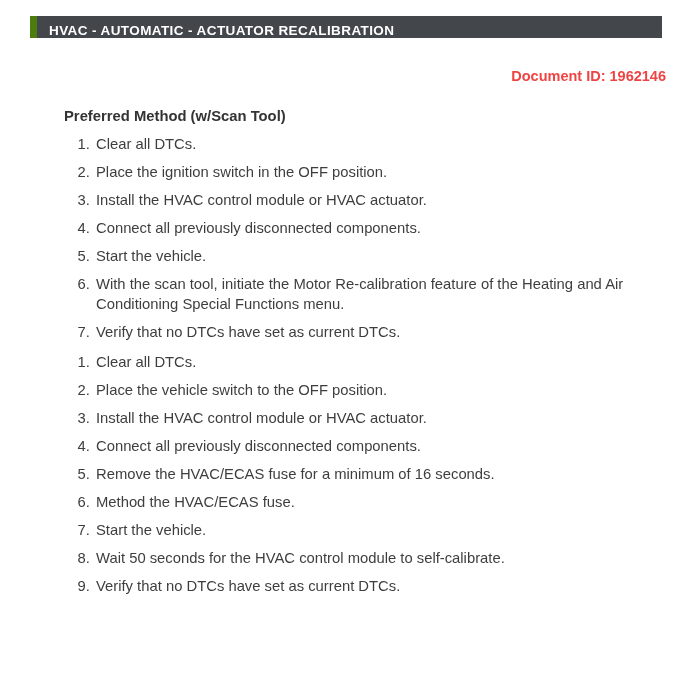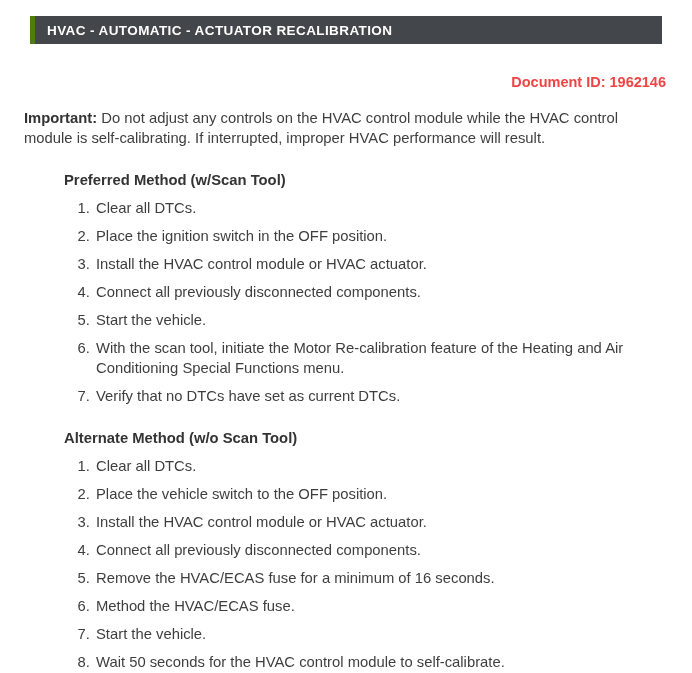--- a/index.html
+++ b/index.html
@@ -10,26 +10,26 @@
   body {
     width: 692px;
     height: 673px;
     font-family: "Liberation Sans", sans-serif;
     color: #3e3e3e;
     overflow: hidden;
   }
   .header-bar {
     margin: 16px 30px 0 30px;
     background: #43474c;
-    border-left: 5px solid #4d7c0f;
+    border-left: 7px solid #4d7c0f;
     color: #ffffff;
     font-size: 13.5px;
     font-weight: bold;
     letter-spacing: 0.4px;
-    padding: 7px 12px 6px 12px;
+    padding: 7px 12px 0 12px;
     text-transform: uppercase;
   }
   .doc {
     padding: 0 26px 0 24px;
   }
   .doc-id {
     margin-top: 30px;
     text-align: right;
     font-weight: bold;
     font-size: 14.5px;
@@ -69,38 +69,33 @@
 
 <div class="header-bar">
   <span>HVAC - AUTOMATIC - ACTUATOR RECALIBRATION</span>
 </div>
 
 <div class="doc">
 
   <div class="doc-id">Document ID: 1962146</div>
 
 
-  <p class="para important">
-    <span class="bold-inline">Important:</span>
-    <span>Do not adjust any controls on the HVAC control module while the HVAC control module is self-calibrating. If interrupted, improper HVAC performance will result.</span>
-  </p>
 
   <div class="section-heading">Preferred Method (w/Scan Tool)</div>
 
   <ol class="steps">
     <li>Clear all DTCs.</li>
     <li>Place the ignition switch in the OFF position.</li>
     <li>Install the HVAC control module or HVAC actuator.</li>
     <li>Connect all previously disconnected components.</li>
     <li>Start the vehicle.</li>
     <li>With the scan tool, initiate the Motor Re-calibration feature of the Heating and Air Conditioning Special Functions menu.</li>
     <li>Verify that no DTCs have set as current DTCs.</li>
   </ol>
 
-  <div class="section-heading">Alternate Method (w/o Scan Tool)</div>
 
   <ol class="steps">
     <li>Clear all DTCs.</li>
     <li>Place the vehicle switch to the OFF position.</li>
     <li>Install the HVAC control module or HVAC actuator.</li>
     <li>Connect all previously disconnected components.</li>
     <li>Remove the HVAC/ECAS fuse for a minimum of 16 seconds.</li>
     <li>Method the HVAC/ECAS fuse.</li>
     <li>Start the vehicle.</li>
     <li>Wait 50 seconds for the HVAC control module to self-calibrate.</li>

